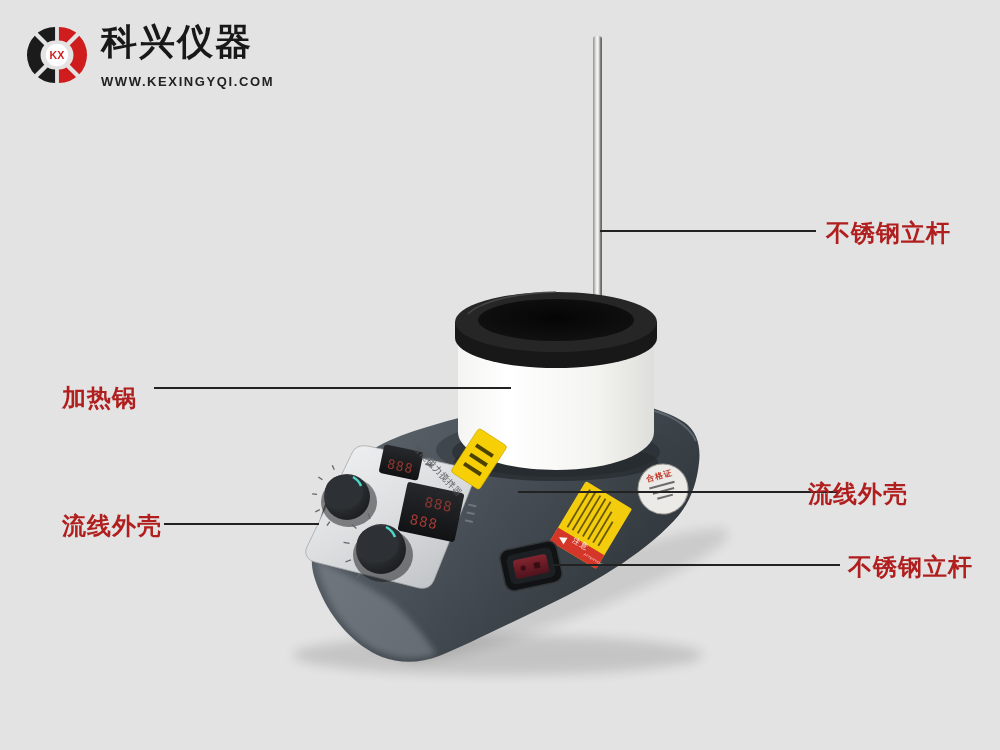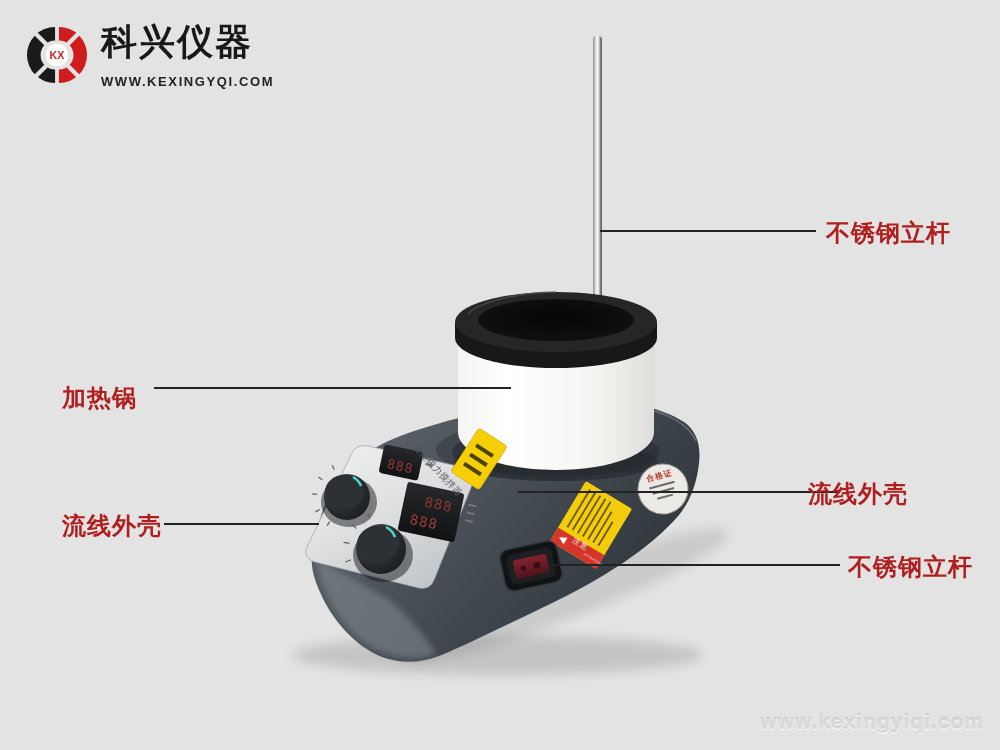--- a/index.html
+++ b/index.html
@@ -249,21 +249,20 @@
       </g>
       <circle cx="32" cy="32" r="11.5" fill="#ffffff"></circle>
       <text x="32" y="36.5" text-anchor="middle" font-family="Liberation Sans, sans-serif" font-size="11" font-weight="bold" fill="#cf1d1d">KX</text>
     </svg>
     <div class="logo-text">
       <div class="name">科兴仪器</div>
       <div class="site">WWW.KEXINGYQI.COM</div>
     </div>
   </div>
 
-  <div class="wm-corner">www.kexingyiqi.com</div>
 
   <div class="lead l-rod"></div>
   <div class="lead l-pot"></div>
   <div class="lead l-panel"></div>
   <div class="lead l-shell"></div>
   <div class="lead l-switch"></div>
 
   <div class="ann a-rod">不锈钢立杆</div>
   <div class="ann a-pot">加热锅</div>
   <div class="ann a-panel">流线外壳</div>

